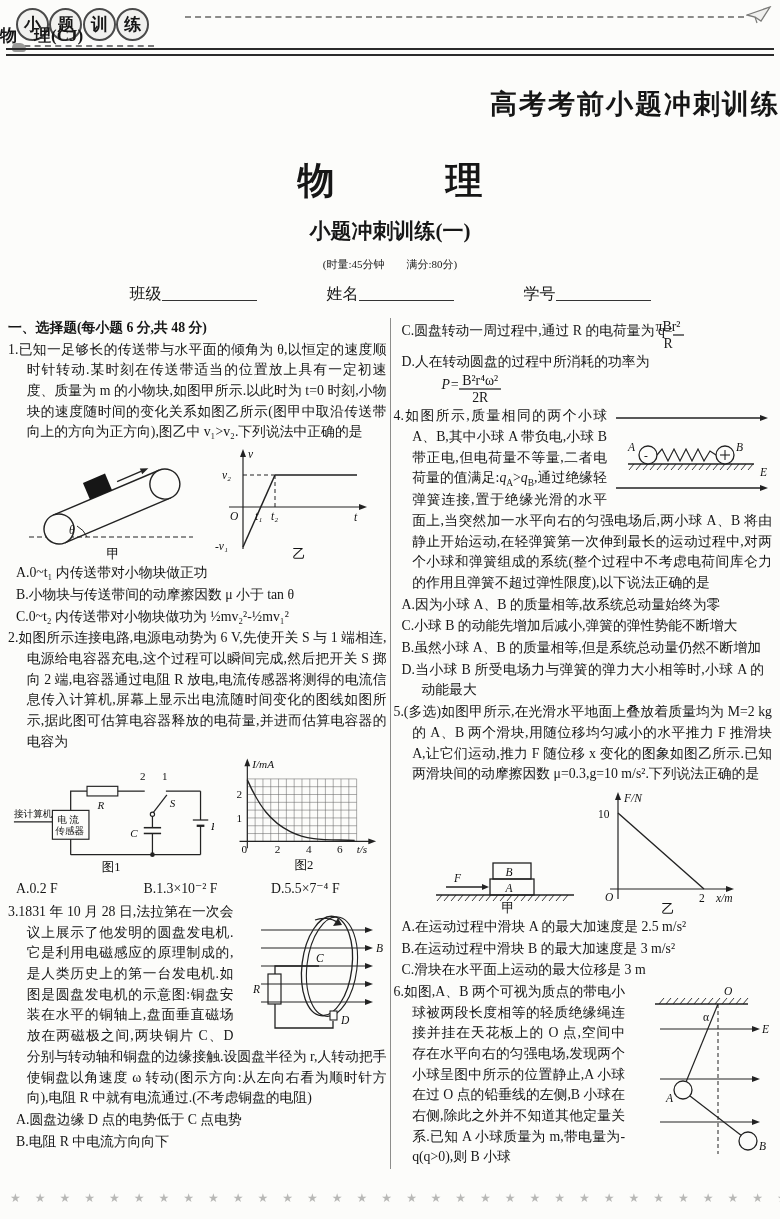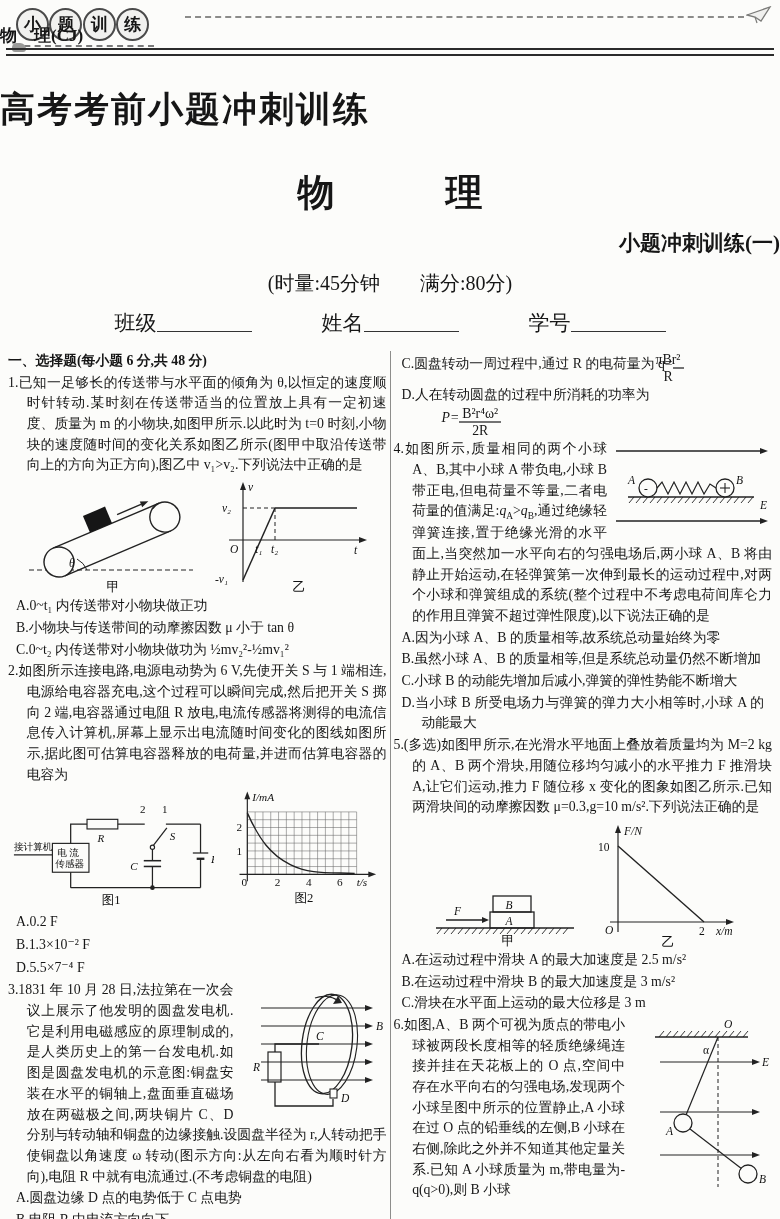--- a/index.html
+++ b/index.html
@@ -12,34 +12,34 @@
   .logo-ch{display:inline-flex;align-items:center;justify-content:center;width:29px;height:29px;
            border:2px solid #4a4a4a;border-radius:50%;background:#f1f1ef;font-weight:700;font-size:17px;
            margin-right:-3px;}
   .hand{position:absolute;left:-2px;bottom:-7px;width:14px;height:9px;background:#9a9a98;border-radius:6px 8px 4px 4px;}
   .header-dash{position:absolute;left:185px;right:36px;top:16px;border-top:2px dashed #8b8b89;}
   .plane{position:absolute;right:8px;top:6px;}
   .subject{position:absolute;left:0;right:0;bottom:8px;text-align:left;font-weight:700;font-size:17px;}
   .double-rule{position:absolute;left:6px;right:6px;bottom:0;height:4px;
                border-top:2px solid #2b2b2b;border-bottom:2px solid #2b2b2b;}
   
-  .t-main{margin-top:28px;text-align:left;font-size:35px;font-weight:700;letter-spacing:2px;}
+  .t-main{margin-top:28px;text-align:right;font-size:27px;font-weight:700;letter-spacing:2px;}
   .t-subject{margin-top:28px;text-align:center;font-size:37px;font-weight:700;}
-  .t-sub{margin-top:8px;text-align:right;font-size:21px;font-weight:700;}
-  .t-meta{margin-top:8px;text-align:center;font-size:20px;}
-  .fields{margin-top:10px;display:flex;justify-content:center;gap:70px;font-size:21px;}
+  .t-sub{margin-top:8px;text-align:center;font-size:21px;font-weight:700;}
+  .t-meta{margin-top:8px;text-align:center;font-size:11px;}
+  .fields{margin-top:10px;display:flex;justify-content:center;gap:70px;font-size:16px;}
   .blank{display:inline-block;width:95px;border-bottom:1px solid #333;height:1em;vertical-align:-2px;}
   
   .cols{position:relative;display:flex;gap:7px;padding:0 8px;margin-top:12px;}
   .col{flex:1;min-width:0;}
   .divider{position:absolute;left:50%;top:0;bottom:0;border-left:1px solid #8d8d8b;}
   .sec{font-weight:700;}
   .q{text-align:justify;padding-left:1.35em;text-indent:-1.35em;margin:1px 0;}
   .opt{text-align:justify;padding-left:1.45em;text-indent:-1.45em;margin:1px 8px;}
-  .optgrid{display:grid;grid-template-columns:1fr;column-gap:4px;}
+  .optgrid{display:grid;grid-template-columns:1fr 1fr 1fr;column-gap:4px;}
   .figrow{display:flex;justify-content:center;align-items:flex-end;gap:6px;margin:2px 0;}
   .figR{float:right;margin:2px 0 2px 5px;}
   .frac{display:inline-block;vertical-align:-0.95em;text-align:center;line-height:1.1;}
   .frac .num{display:block;border-bottom:2px solid #737373;padding:0 3px;}
   .frac .den{display:block;padding:0 3px;}
   .dline{margin-left:1.45em;text-indent:0;padding-left:0;}
   .it{font-style:italic;}
   sub{font-size:0.68em;}
   svg text{font-family:"Liberation Serif","DejaVu Serif",serif;font-size:11.5px;fill:#111;}
   svg .it{font-style:italic;}
@@ -252,22 +252,22 @@
           <circle cx="113" cy="47" r="9" fill="#fcfcfa" stroke="#222" stroke-width="1.3"></circle>
           <line x1="108" y1="47" x2="118" y2="47" stroke="#222" stroke-width="1.1"></line>
           <line x1="113" y1="42" x2="113" y2="52" stroke="#222" stroke-width="1.1"></line>
           <text x="16" y="43" class="it">A</text>
           <text x="124" y="43" class="it">B</text>
           <text x="148" y="68" class="it">E</text>
         </svg>
         <span>4.如图所示,质量相同的两个小球 A、B,其中小球 A 带负电,小球 B 带正电,但电荷量不等量,二者电荷量的值满足:</span><span class="it">q</span><sub>A</sub><span>&gt;</span><span class="it">q</span><sub>B</sub><span>,通过绝缘轻弹簧连接,置于绝缘光滑的水平面上,当突然加一水平向右的匀强电场后,两小球 A、B 将由静止开始运动,在轻弹簧第一次伸到最长的运动过程中,对两个小球和弹簧组成的系统(整个过程中不考虑电荷间库仑力的作用且弹簧不超过弹性限度),以下说法正确的是</span>
       </div>
       <div class="opt">A.因为小球 A、B 的质量相等,故系统总动量始终为零</div>
+      <div class="opt">C.小球 B 的动能先增加后减小,弹簧的弹性势能不断增大</div>
       <div class="opt">B.虽然小球 A、B 的质量相等,但是系统总动量仍然不断增加</div>
-      <div class="opt">C.小球 B 的动能先增加后减小,弹簧的弹性势能不断增大</div>
       <div class="opt">D.当小球 B 所受电场力与弹簧的弹力大小相等时,小球 A 的动能最大</div>
 
       <div class="q">5.(多选)如图甲所示,在光滑水平地面上叠放着质量均为 M=2 kg 的 A、B 两个滑块,用随位移均匀减小的水平推力 F 推滑块 A,让它们运动,推力 F 随位移 x 变化的图象如图乙所示.已知两滑块间的动摩擦因数 μ=0.3,g=10 m/s².下列说法正确的是</div>
 
       <div class="figrow">
 
         <svg width="152" height="72" viewBox="0 0 152 72">
           <line x1="8" y1="52" x2="146" y2="52" stroke="#222" stroke-width="1.3"></line>
           <path d="M14,52 l-5,6 M21,52 l-5,6 M28,52 l-5,6 M35,52 l-5,6 M42,52 l-5,6 M49,52 l-5,6 M56,52 l-5,6 M63,52 l-5,6 M70,52 l-5,6 M77,52 l-5,6 M84,52 l-5,6 M91,52 l-5,6 M98,52 l-5,6 M105,52 l-5,6 M112,52 l-5,6 M119,52 l-5,6 M126,52 l-5,6 M133,52 l-5,6 M140,52 l-5,6" stroke="#222" stroke-width="0.9"></path>
           <rect x="62" y="36" width="44" height="16" fill="none" stroke="#222" stroke-width="1.3"></rect>

